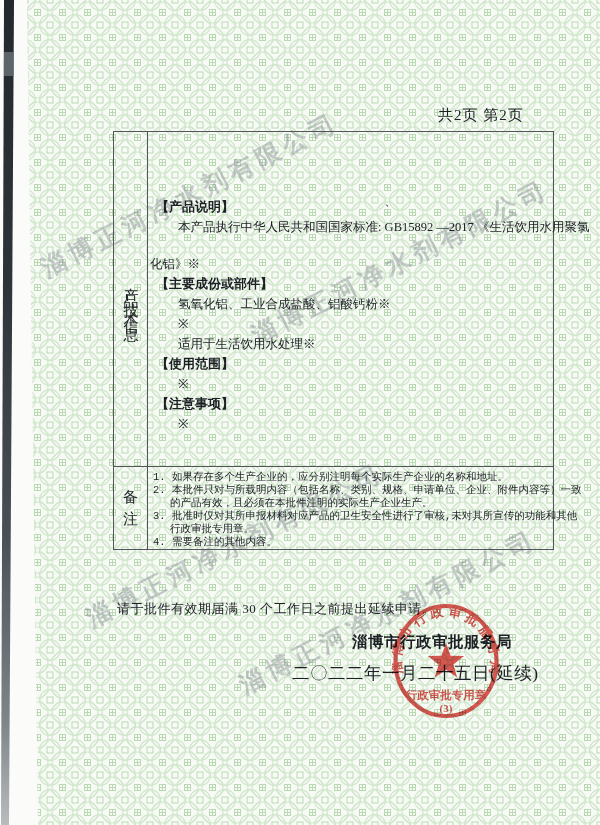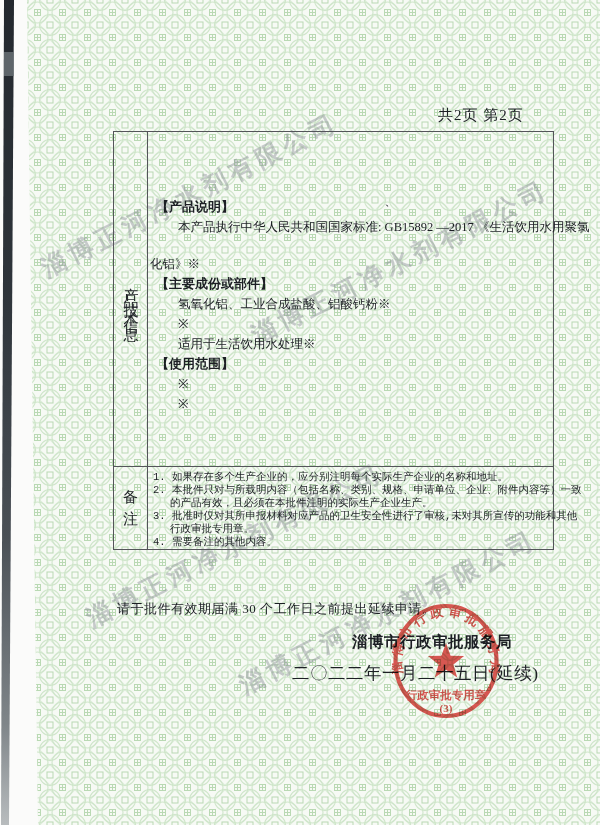--- a/index.html
+++ b/index.html
@@ -126,20 +126,21 @@
       <div class="product-body">
         <div class="pline h">【产品说明】</div>
         <div class="pline ind">本产品执行中华人民共和国国家标准: GB15892 —2017 《生活饮用水用聚氯</div>
         <div class="pline flush">化铝》※</div>
         <div class="pline h">【主要成份或部件】</div>
         <div class="pline ind">氢氧化铝、工业合成盐酸、铝酸钙粉※</div>
         <div class="pline ind">※</div>
         <div class="pline ind">适用于生活饮用水处理※</div>
         <div class="pline h">【使用范围】</div>
         <div class="pline ind">※</div>
+        <div class="pline h">【注意事项】</div>
         <div class="pline ind">※</div>
       </div>
     </div>
     <div class="cell hdr">
       <div class="notes-label">
         <div>备</div>
         <div>注</div>
       </div>
     </div>
     <div class="cell">

